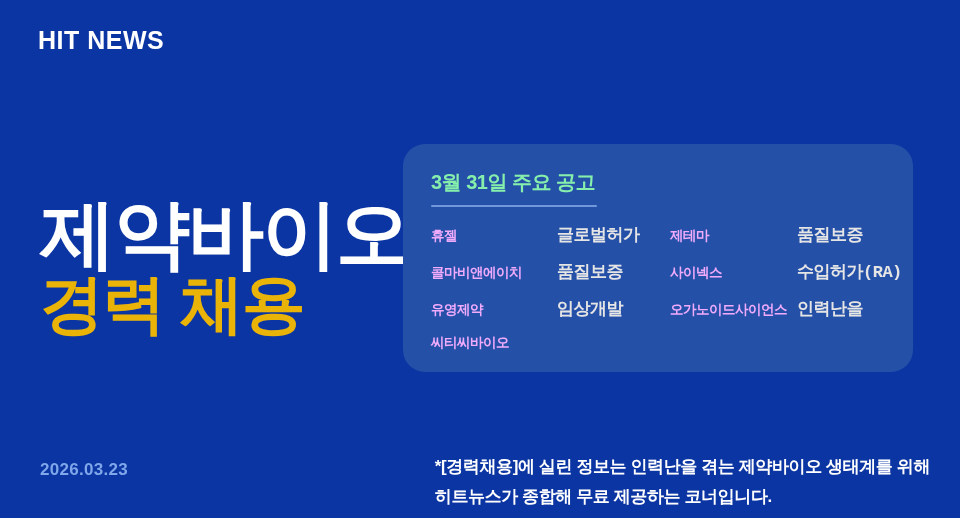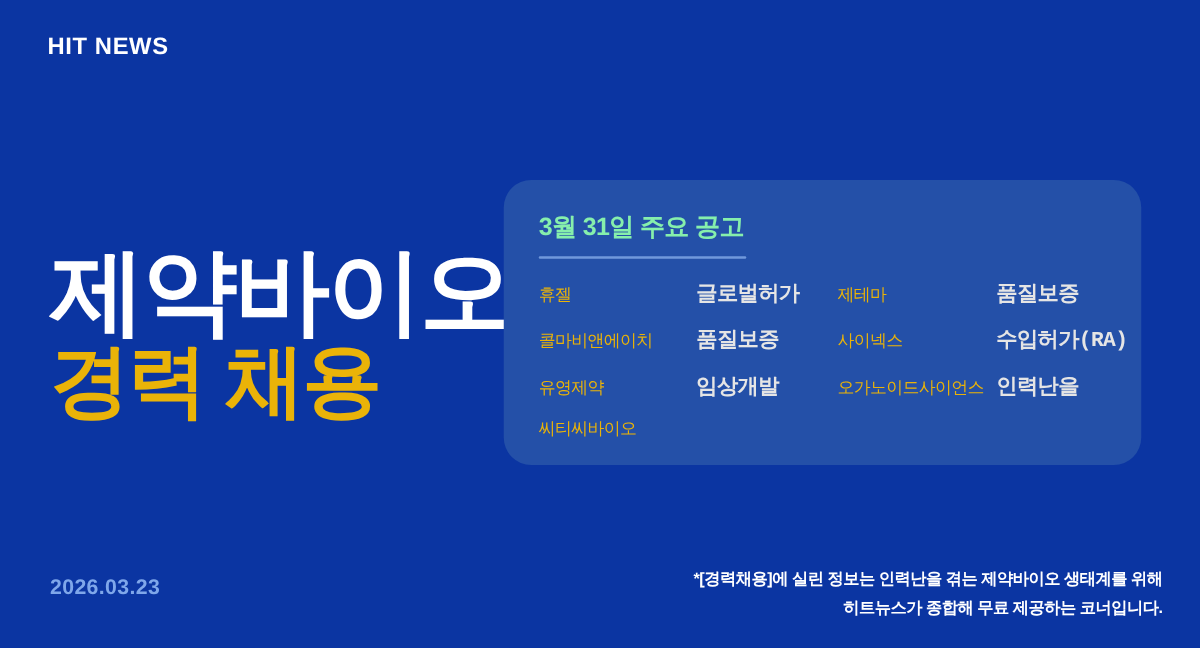--- a/index.html
+++ b/index.html
@@ -19,21 +19,21 @@
     position: absolute;
     inset: 0;
     background: #0b35a2;
   }
 
   
   .brand {
     position: absolute;
     left: 38px;
     top: 28px;
-    font-size: 19px;
+    font-size: 25px;
     font-weight: 700;
     letter-spacing: 0.5px;
     color: #ffffff;
     line-height: 1;
   }
 
   
   .headline {
     position: absolute;
     left: 40px;
@@ -89,22 +89,22 @@
 
   .listing-grid {
     margin-top: 16px;
     display: grid;
     grid-template-columns: 126px 113px 127px auto;
     row-gap: 14px;
     align-items: baseline;
   }
   .cell-company {
     font-size: 13.5px;
-    font-weight: 400;
-    color: #eab308;
+    font-weight: 700;
+    color: #f0abfc;
     letter-spacing: -0.5px;
     white-space: nowrap;
   }
   .cell-role {
     font-size: 17px;
     font-weight: 700;
     color: #e5e5e5;
     letter-spacing: -0.5px;
     white-space: nowrap;
     font-family: Liberation Mono, monospace;
@@ -121,22 +121,22 @@
     font-size: 17px;
     font-weight: 700;
     color: #7fa7ea;
     letter-spacing: 0.3px;
     line-height: 1;
   }
   .footer-note {
     position: absolute;
     right: 30px;
     top: 452px;
-    text-align: right;
-    font-size: 13px;
+    text-align: left;
+    font-size: 17px;
     font-weight: 700;
     color: #ffffff;
     line-height: 1.75;
     letter-spacing: -0.4px;
   }
   .footer-note span {
     display: block;
     white-space: nowrap;
   }
 </style>

